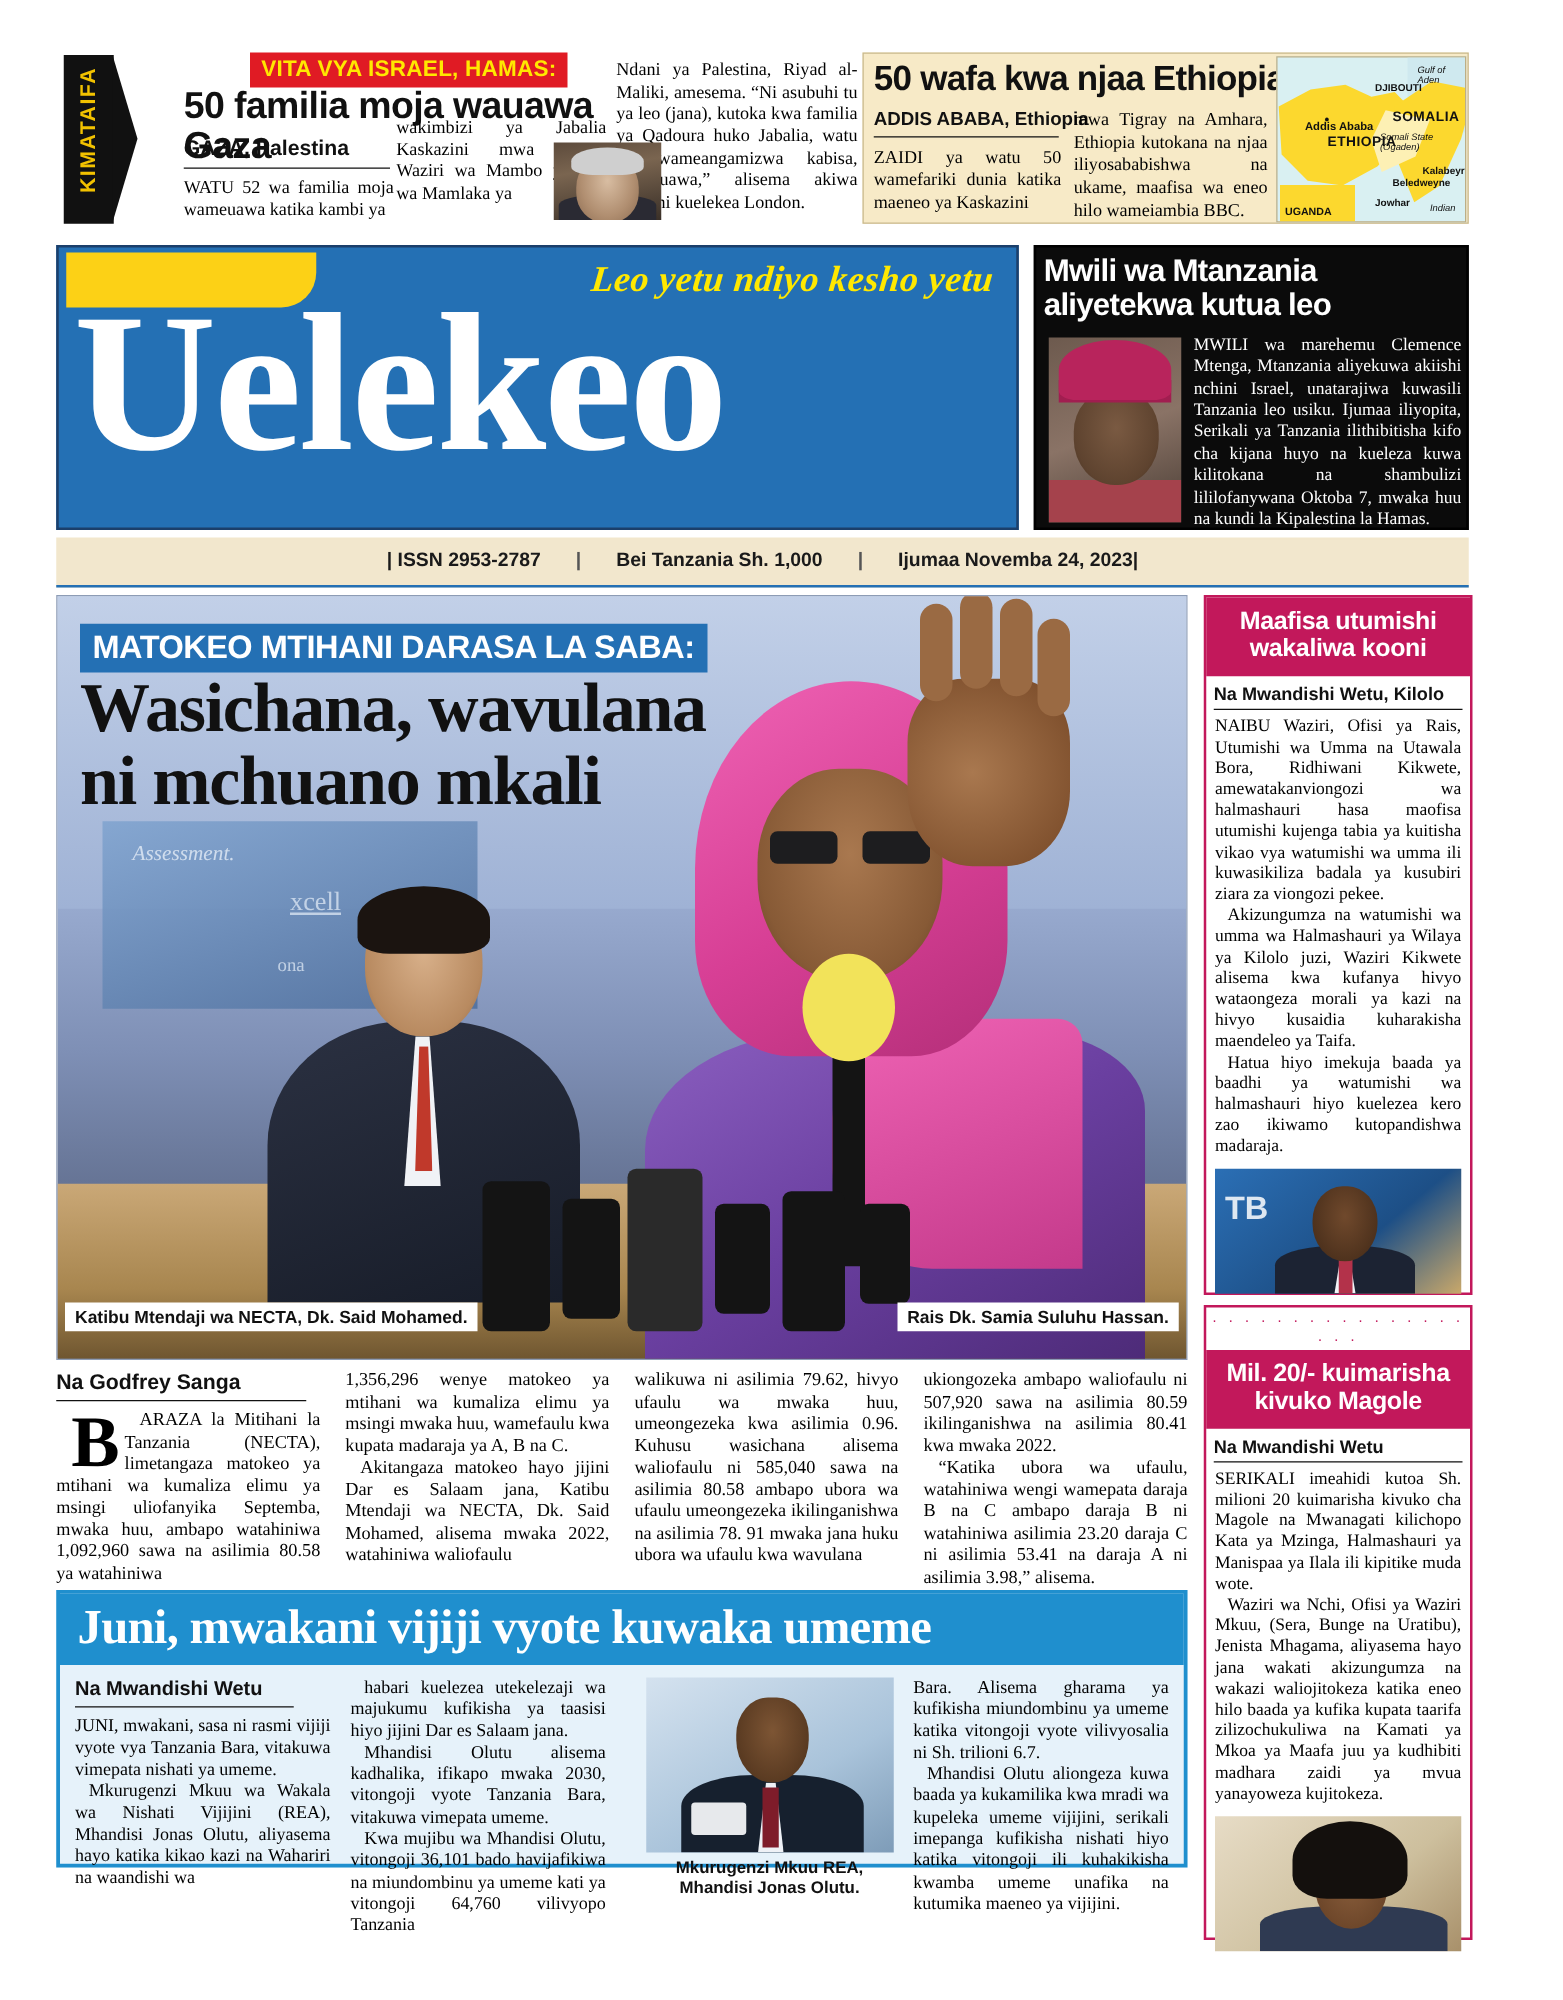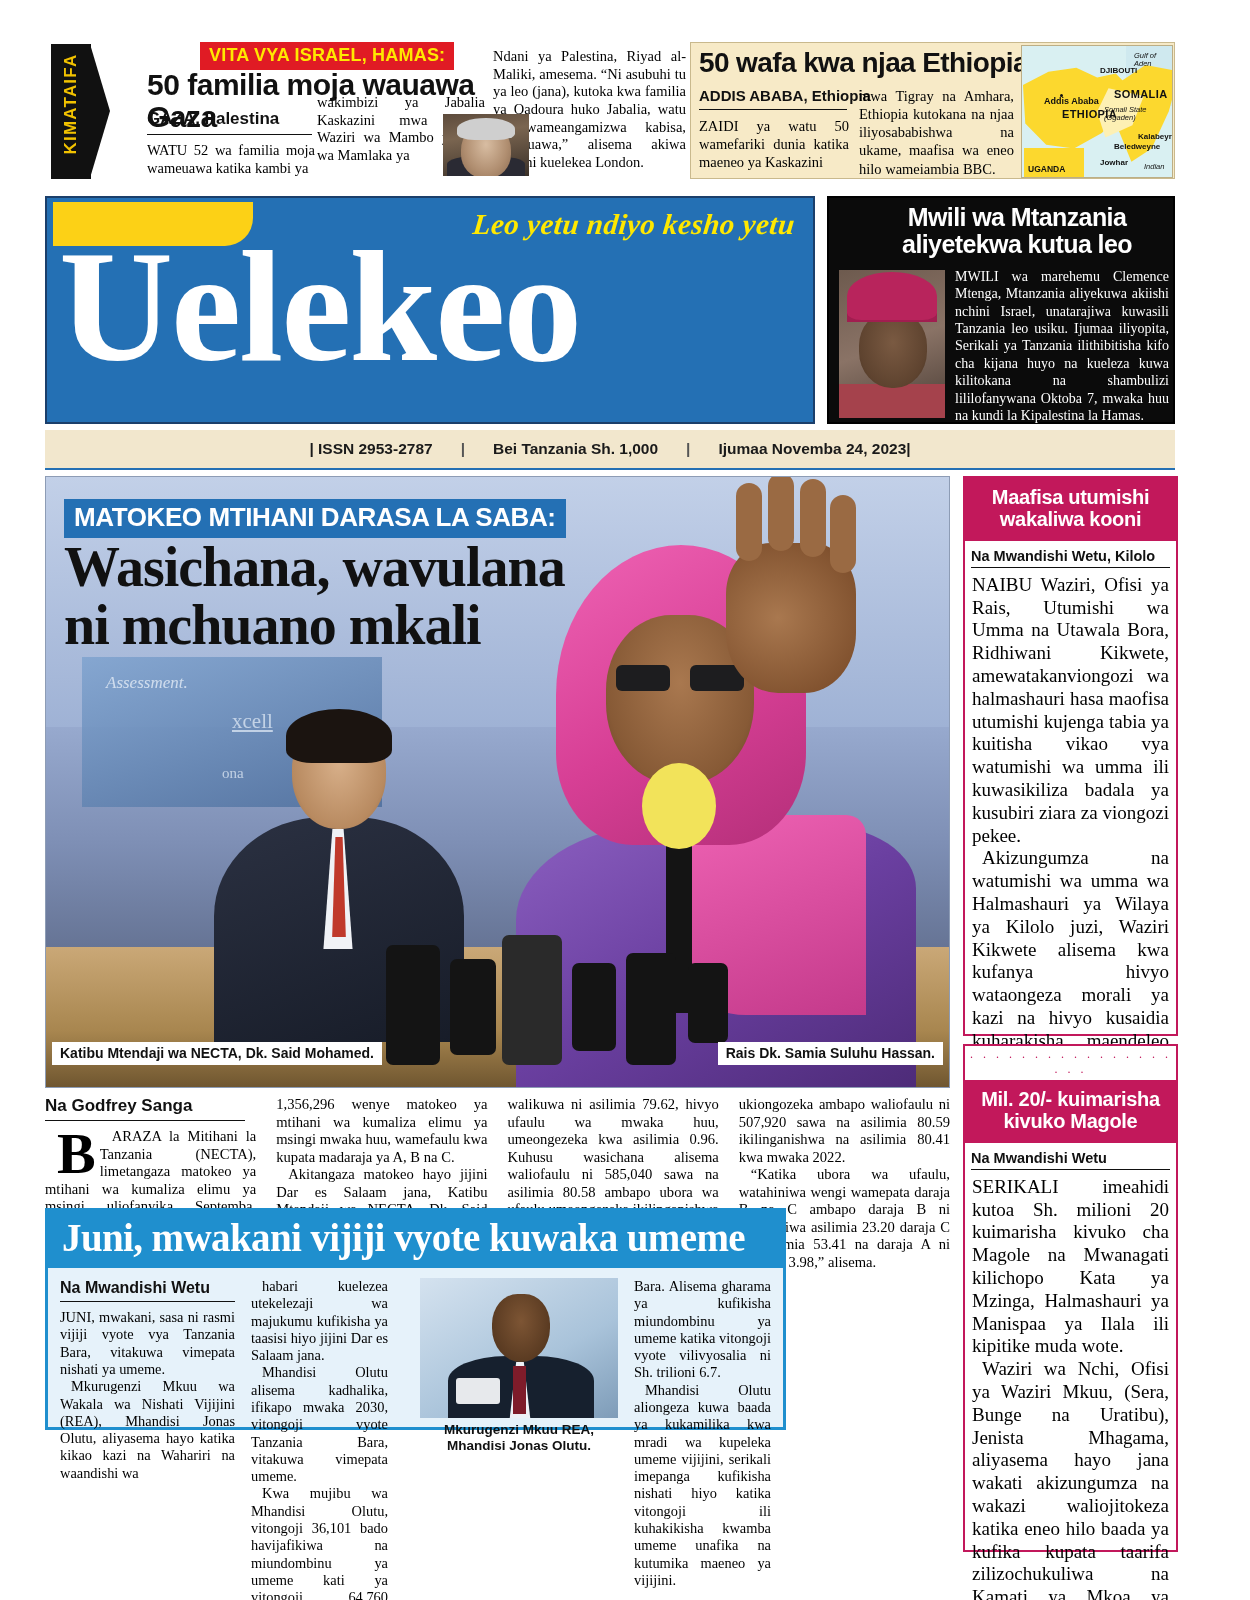--- a/index.html
+++ b/index.html
@@ -132,21 +132,21 @@
     position:absolute; right:18px; top:10px;
     color:#ffe800; font-family:"Liberation Serif", serif;
     font-style:italic; font-weight:bold; font-size:29px; letter-spacing:0.5px;
     transform: skewX(-6deg);
   }
   .mwili-box {
     position:absolute; left:782px; top:0; width:348px; height:228px;
     background:#0b0b0b; border:2px solid #000;
   }
   .mwili-head {
-    position:absolute; left:20px; top:6px; width:336px; text-align:center;
+    position:absolute; left:6px; top:6px; width:336px; 
     color:#fff; font-family:"Liberation Sans", sans-serif; font-weight:bold;
     font-size:25px; line-height:1.08; letter-spacing:-0.6px;
   }
   .mwili-photo {
     position:absolute; left:10px; top:72px; width:106px; height:148px; overflow:hidden;
     background: linear-gradient(160deg,#6d5a4e 0%, #8a7366 50%, #4a3d35 100%);
   }
   .mw-hat { position:absolute; left:8px; top:2px; width:90px; height:48px; background:#b8245c; border-radius:50% 50% 16% 16%; }
   .mw-hat2 { position:absolute; left:8px; top:34px; width:90px; height:18px; background:#a11e50; }
   .mw-face { position:absolute; left:20px; top:42px; width:68px; height:76px;
@@ -266,21 +266,21 @@
   .side-head {
     background:#c2185b; color:#fff; text-align:center;
     font-family:"Liberation Sans", sans-serif; font-weight:bold; font-size:20px;
     line-height:1.12; padding:8px 4px 10px 4px; letter-spacing:-0.3px;
   }
   .side-by {
     font-family:"Liberation Sans", sans-serif; font-weight:bold; font-size:14.5px;
     color:#111; padding:7px 6px 3px 6px;
   }
   .side-by-rule { margin:0 6px 6px 6px; border-top:1.3px solid #111; }
-  .side-text { padding:0 7px; font-size:19px; line-height:1.2; text-align:justify; }
+  .side-text { padding:0 7px; font-size:14px; line-height:1.2; text-align:justify; }
   .side-text p { text-indent:10px; }
   .side-text p:first-child { text-indent:0; }
   .side-photo { margin:8px 7px 7px 7px; height:100px; overflow:hidden;
     background: linear-gradient(140deg,#2b6fb5 0%,#1d4f86 60%,#c9a86a 100%); position:relative; }
   .sp-tbc { position:absolute; left:8px; top:16px; color:#fff; font-family:"Liberation Sans",sans-serif;
     font-weight:bold; font-size:26px; opacity:.85; }
   .sp-head { position:absolute; left:78px; top:14px; width:52px; height:60px;
     background: radial-gradient(ellipse at 50% 40%, #70492c 0%, #4a2f1b 80%); border-radius:46% 46% 50% 50%; }
   .sp-suit { position:absolute; left:48px; bottom:0; width:112px; height:38px; background:#1c2333; border-radius:40% 40% 0 0;}
   .sp-shirt { position:absolute; left:90px; bottom:0; width:28px; height:34px; background:#f1f3f7;
@@ -291,21 +291,21 @@
     background:#fff; border:2px solid #c2185b; }
   .side2-dots { text-align:center; color:#c2185b; font-size:12px; letter-spacing:3px; padding-top:4px; }
   .side2-photo { margin:8px 7px 7px 7px; height:108px; overflow:hidden;
     background: linear-gradient(140deg,#e7dcc6 0%,#cdbf9d 60%,#a8906a 100%); position:relative; }
   .s2-hair { position:absolute; left:62px; top:4px; width:92px; height:62px; background:#14100d; border-radius:50% 50% 30% 30%; }
   .s2-face { position:absolute; left:80px; top:22px; width:58px; height:68px;
     background: radial-gradient(ellipse at 50% 40%, #8b5f3c 0%, #6a4428 80%); border-radius:44% 44% 50% 50%; }
   .s2-dress { position:absolute; left:36px; bottom:0; width:150px; height:36px; background:#2f3a52; border-radius:40% 40% 0 0; }
 
   
-  .bottom { position:absolute; left:45px; top:1208px; width:741px; height:222px;
+  .bottom { position:absolute; left:45px; top:1272px; width:905px; height:222px;
     background:#e6f2fa; border:3px solid #1f8fce; }
   .bottom-head {
     background:#1f8fce; color:#fff;
     font-family:"Liberation Serif", serif; font-weight:bold; font-size:39px;
     padding:4px 14px 8px 14px; letter-spacing:-0.6px;
   }
   .bottom-inner { display:flex; gap:16px; padding:10px 12px 8px 12px; }
   .b-col { width:212px; font-size:14.4px; line-height:1.2; text-align:justify; }
   .b-col p { text-indent:11px; }
   .b-col p:first-child { text-indent:11px; }

